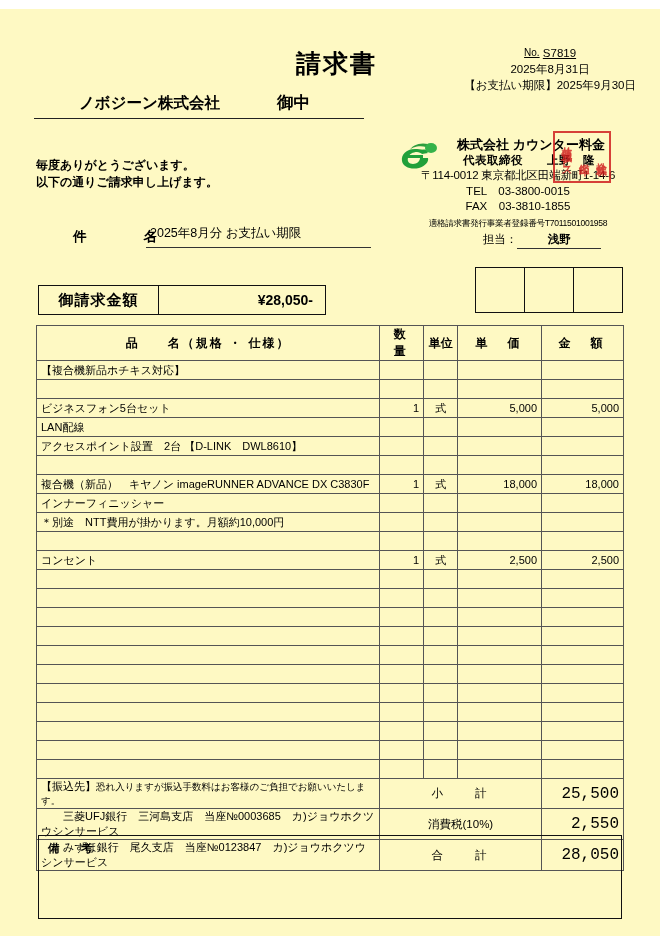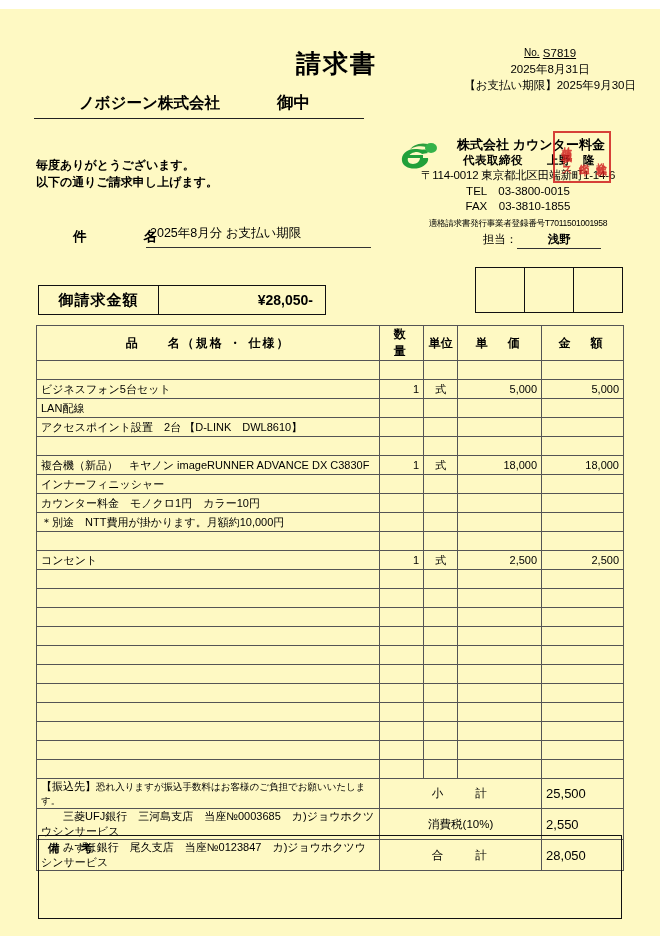--- a/index.html
+++ b/index.html
@@ -238,21 +238,23 @@
   .bank-cell .small { font-size: 9.5px; }
   .bank-cell .indent { padding-left: 22px; }
   .sum-lbl {
     text-align: center;
     font-size: 11.5px;
     font-weight: bold;
     letter-spacing: 3px;
   }
   .sum-lbl.tax { letter-spacing: 0; }
   .sum-val {
-    font-size: 13px;
+    text-align: right;
+    font-size: 16px;
+    font-family: Liberation Mono, monospace;
   }
   .row-h { height: 21px; }
 
   
   .remarks {
     position: absolute;
     left: 38px; top: 826px;
     width: 584px; height: 84px;
     border: 1.5px solid #111;
   }
@@ -334,20 +336,27 @@
       <tr>
         <th class="c-name th-name">品　　名（規格 ・ 仕様）</th>
         <th class="c-qty th-sp">数　量</th>
         <th class="c-unit">単位</th>
         <th class="c-price th-sp">単　価</th>
         <th class="c-amt th-sp">金　額</th>
       </tr>
     </thead>
     <tbody id="items-body">
         <tr>
+          <td class="c-name">【複合機新品ホチキス対応】</td>
+          <td class="c-qty"></td>
+          <td class="c-unit"></td>
+          <td class="c-price"></td>
+          <td class="c-amt"></td>
+        </tr>
+        <tr>
           <td class="c-name"></td>
           <td class="c-qty"></td>
           <td class="c-unit"></td>
           <td class="c-price"></td>
           <td class="c-amt"></td>
         </tr>
         <tr>
           <td class="c-name">ビジネスフォン5台セット</td>
           <td class="c-qty">1</td>
           <td class="c-unit">式</td>
@@ -377,27 +386,20 @@
         </tr>
         <tr>
           <td class="c-name">複合機（新品）　キヤノン imageRUNNER ADVANCE DX C3830F</td>
           <td class="c-qty">1</td>
           <td class="c-unit">式</td>
           <td class="c-price">18,000</td>
           <td class="c-amt">18,000</td>
         </tr>
         <tr>
           <td class="c-name">インナーフィニッシャー</td>
-          <td class="c-qty"></td>
-          <td class="c-unit"></td>
-          <td class="c-price"></td>
-          <td class="c-amt"></td>
-        </tr>
-        <tr>
-          <td class="c-name">カウンター料金　モノクロ1円　カラー10円</td>
           <td class="c-qty"></td>
           <td class="c-unit"></td>
           <td class="c-price"></td>
           <td class="c-amt"></td>
         </tr>
         <tr>
           <td class="c-name">＊別途　NTT費用が掛かります。月額約10,000円</td>
           <td class="c-qty"></td>
           <td class="c-unit"></td>
           <td class="c-price"></td>

